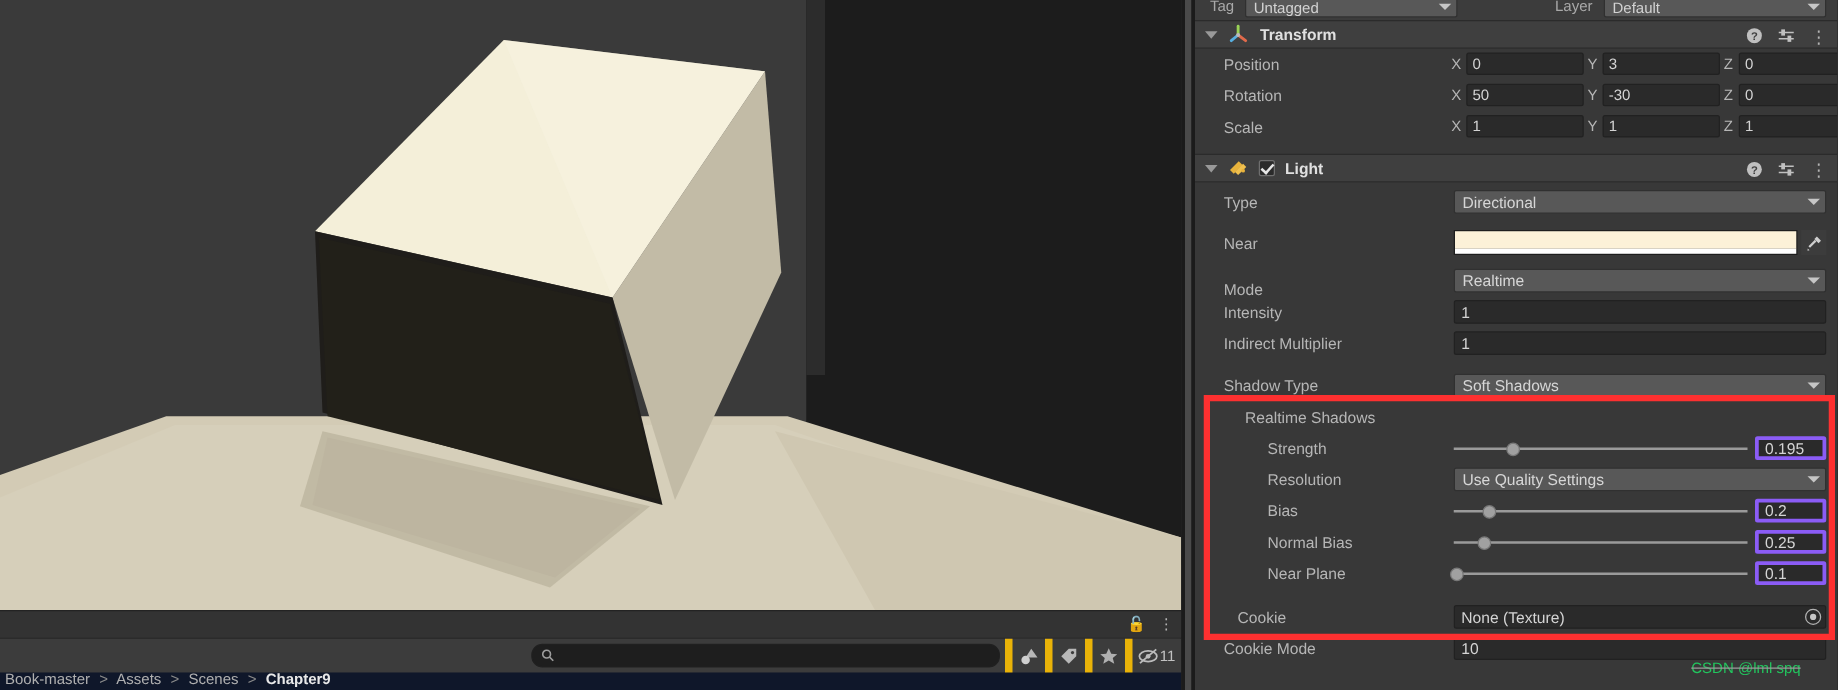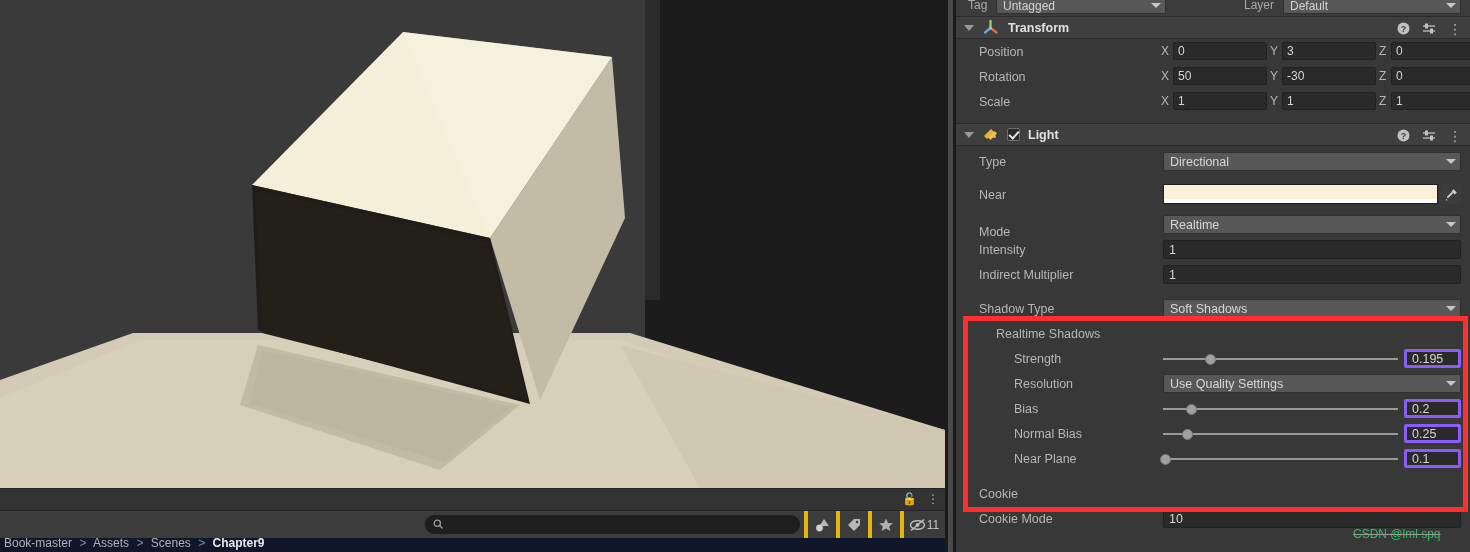--- a/index.html
+++ b/index.html
@@ -39,21 +39,21 @@
     background: #1e1e1e; border: 1px solid #202020; border-radius: 9px;
     display: flex; align-items: center; padding-left: 7px;
   }
   #search-input {
     background: transparent; border: 0; outline: none;
     color: #c8c8c8; font-size: 11px; font-family: "Liberation Sans", sans-serif;
     width: 340px; margin-left: 4px;
   }
   .tool-btn {
     width: 32px; height: 28px; display: flex; align-items: center; justify-content: center;
-    border-left: 4px solid #eab308; background: #3c3c3c;
+    border-left: 6px solid #eab308; background: #3c3c3c;
   }
   #tool-group { position: absolute; left: 804px; top: 0; display: flex; height: 28px; }
   #hidden-count { color: #c2c2c2; font-size: 12px; margin-left: 1px; }
 
   #breadcrumb {
     position: absolute; left: 0; top: 538px; width: 945px; height: 14px;
     background: #0f172a; overflow: hidden;
   }
   #breadcrumb-inner {
     position: absolute; left: 4px; top: -2px;
@@ -492,21 +492,27 @@
     <div class="prop-row">
       <span class="prop-label ind2" style="padding-left:58px;">Near Plane</span>
       <div class="slider-wrap">
         <div class="slider-track"></div>
         <div class="slider-knob" id="knob-nearplane" style="left: 1%;"></div>
       </div>
       <div class="slider-val">0.1</div>
     </div>
 
     <div class="prop-row" style="margin-top:10px;">
-      <span class="prop-label" style="padding-left:23px;">Cookie</span>
+      <span class="prop-label" style="padding-left:34px;">Cookie</span>
+      <div class="objfield">
+        <span>None (Texture)</span>
+        <span class="target-dot">
+            <i></i>
+          </span>
+      </div>
     </div>
 
     <div class="prop-row">
       <span class="prop-label" style="padding-left:23px;">Cookie Mode</span>
       <div class="textfield">10</div>
     </div>
 
   </div>
 
   <div id="redbox" style="border-color: rgb(253, 48, 48);"></div>

